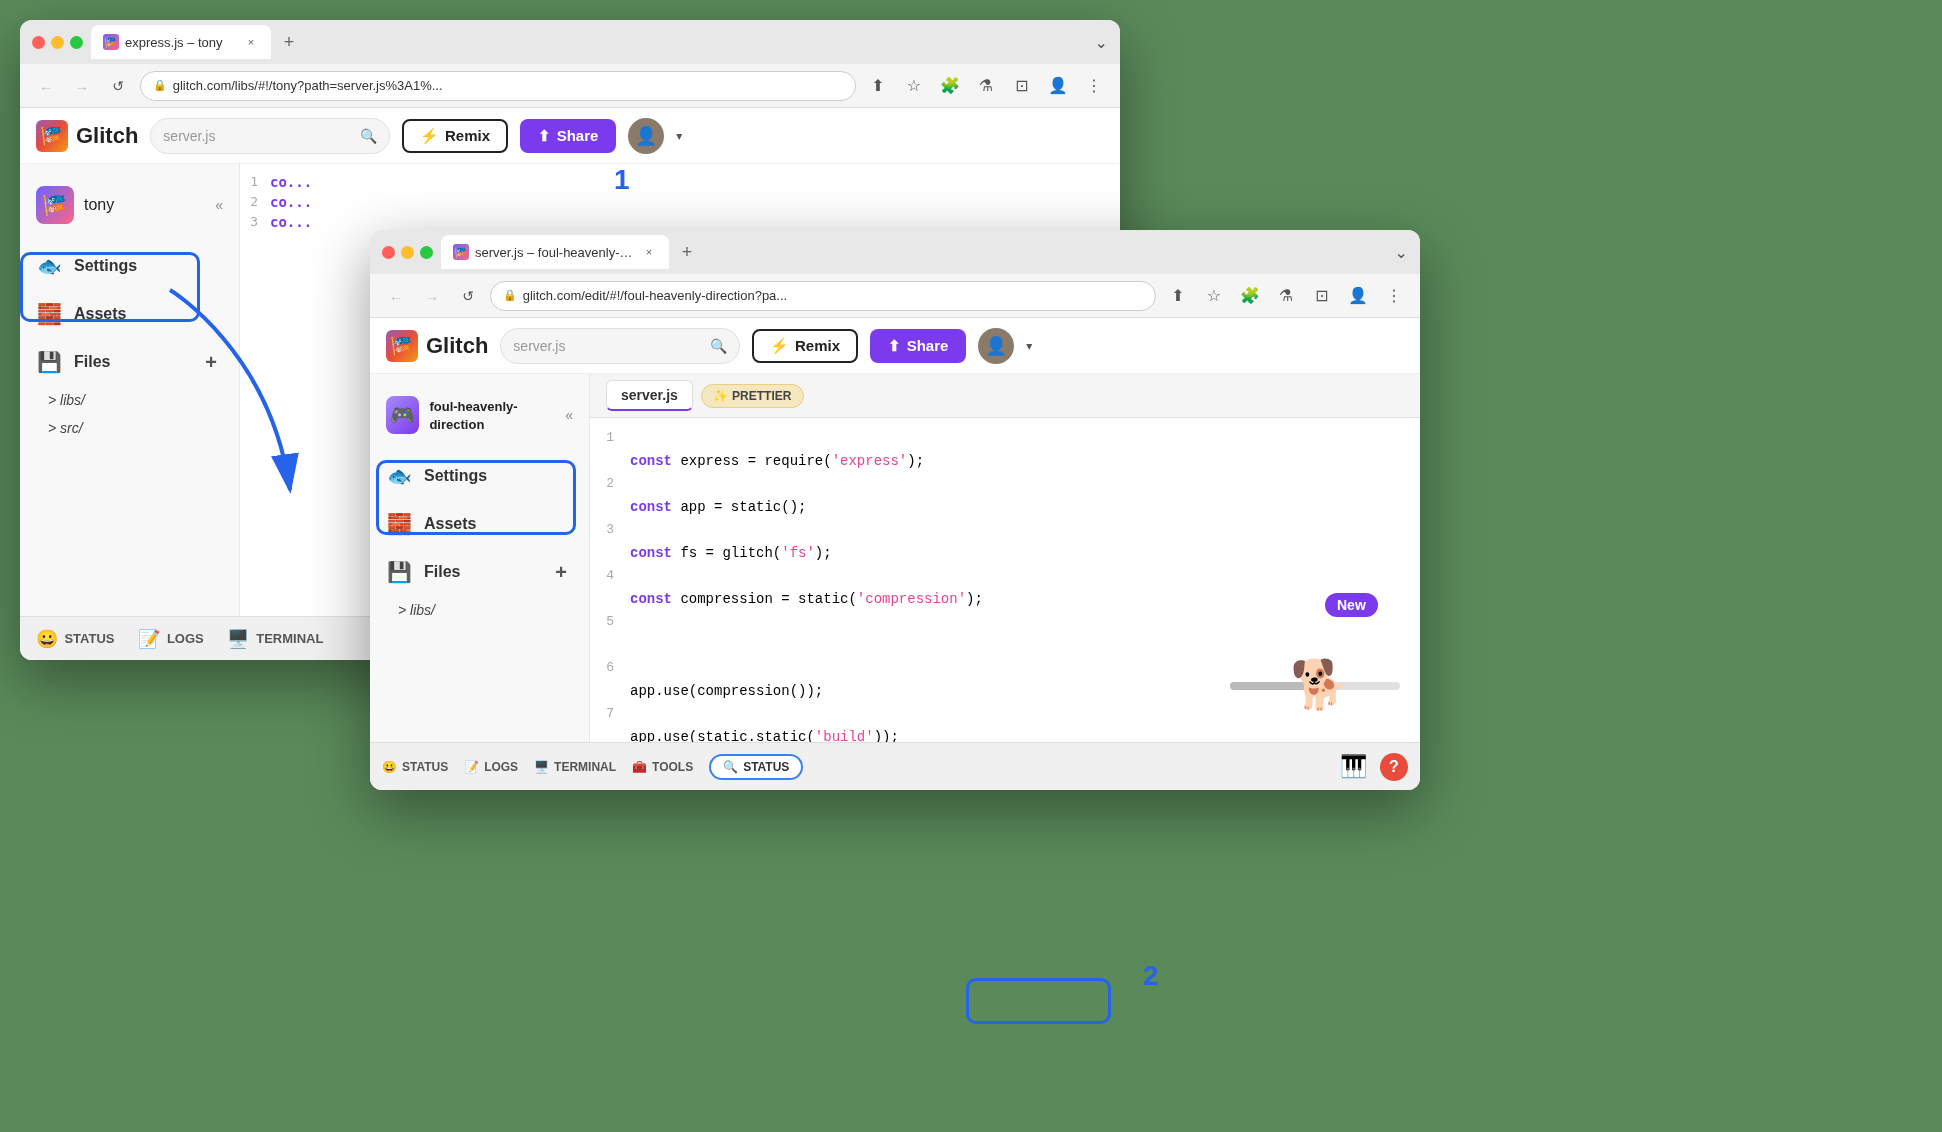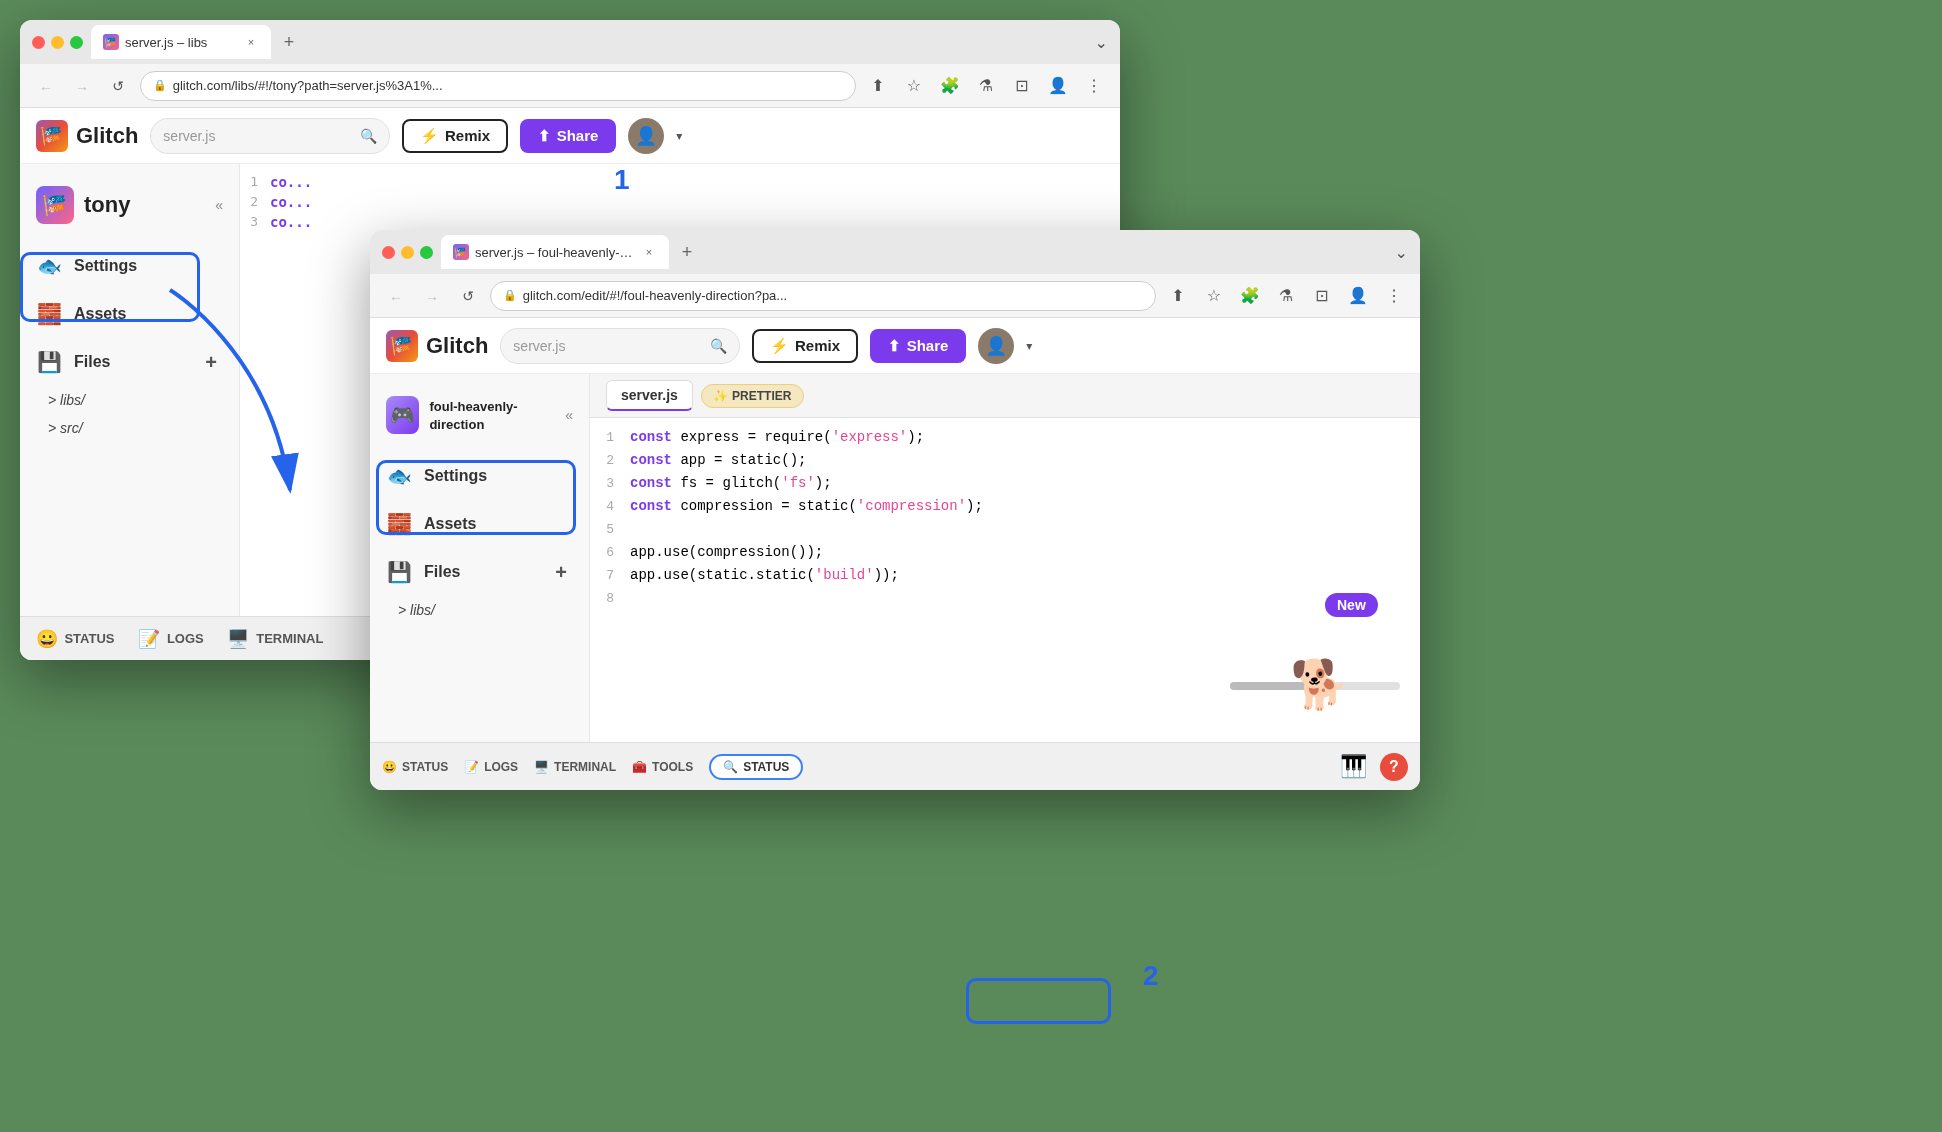--- a/index.html
+++ b/index.html
@@ -302,22 +302,22 @@
       height: 38px;
       border-radius: 8px;
       background: linear-gradient(135deg, #6c63ff, #ff6584);
       display: flex;
       align-items: center;
       justify-content: center;
       font-size: 20px;
     }
 
     .project-name {
-      font-size: 22px;
-      font-weight: 700;
+      font-size: 16px;
+      font-weight: 400;
       color: #222;
     }
 
     .sidebar-collapse {
       margin-left: auto;
       font-size: 14px;
       color: #888;
       cursor: pointer;
     }
 
@@ -468,20 +468,21 @@
       color: #aaa;
       padding-right: 16px;
       flex-shrink: 0;
       font-size: 13px;
       padding-top: 1px;
       user-select: none;
     }
 
     .line-code {
       flex: 1;
+      margin-top: 24px;
     }
 
     .kw { color: #7c3aed; font-weight: bold; }
     .str { color: #e84393; }
 
     
     .front-status-bar {
       height: 48px;
       background: #f0f0f0;
       border-top: 1px solid #ddd;
@@ -607,21 +608,21 @@
 
   <div class="chrome-titlebar">
     <div class="traffic-lights">
       <div class="traffic-light tl-red"></div>
       <div class="traffic-light tl-yellow"></div>
       <div class="traffic-light tl-green"></div>
     </div>
     <div class="tab-bar">
       <div class="tab">
         <div class="tab-icon">🎏</div>
-        <span>server.js – libs</span>
+        <span>express.js – tony</span>
         <div class="tab-close">×</div>
       </div>
       <div class="tab-new">+</div>
     </div>
     <div class="chrome-more">⌄</div>
   </div>
 
   <div class="chrome-addressbar">
     <div class="nav-btn disabled">←</div>
     <div class="nav-btn disabled">→</div>

